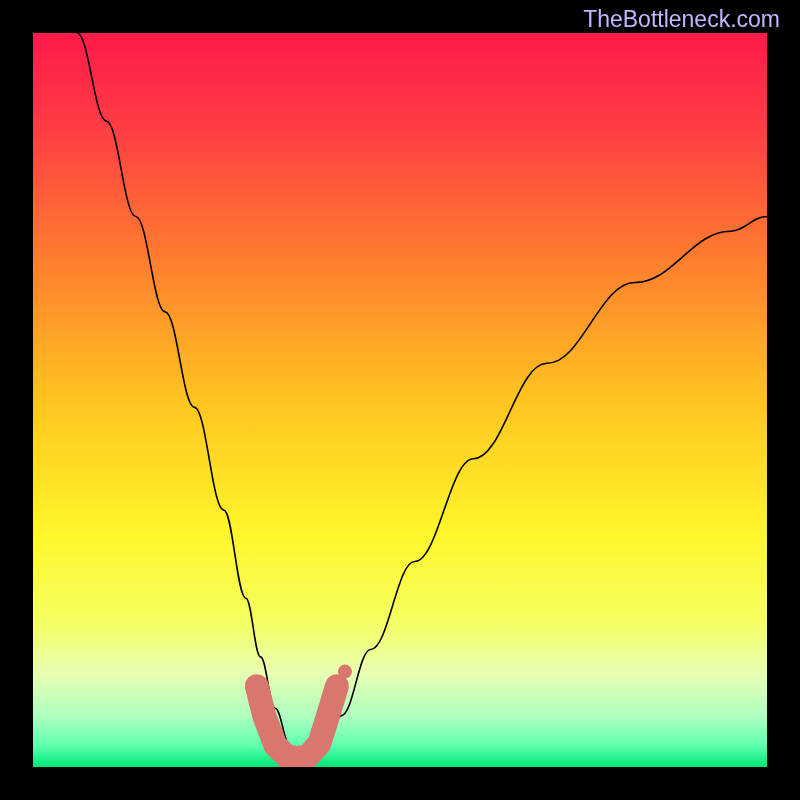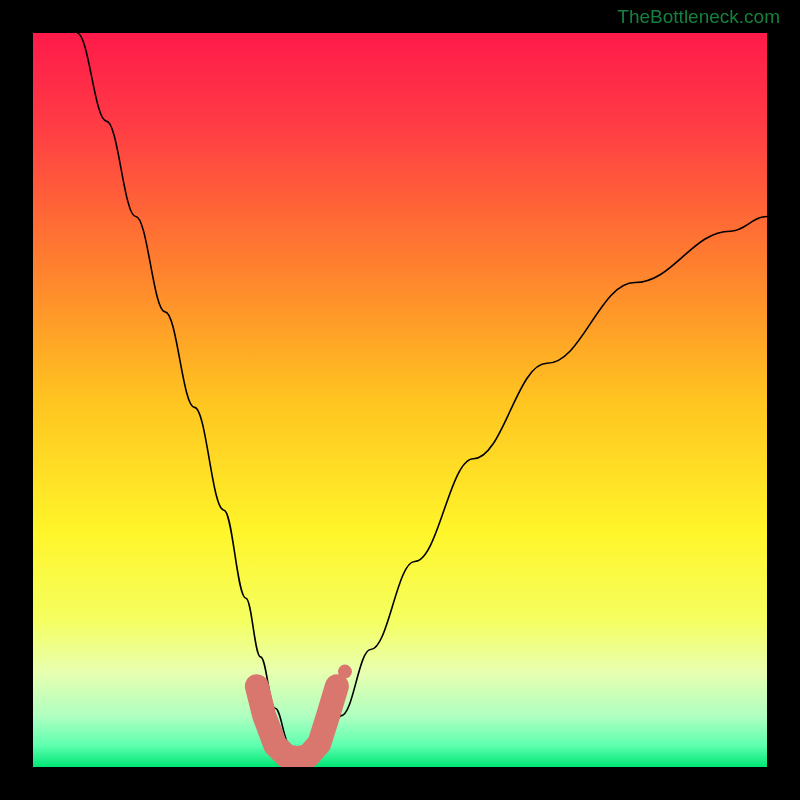--- a/index.html
+++ b/index.html
@@ -14,22 +14,22 @@
   .outer-frame {
     width: 800px;
     height: 800px;
     background: #000;
     position: relative;
   }
   .watermark {
     position: absolute;
     top: 6px;
     right: 20px;
-    color: #15803d;
-    font-size: 19px;
+    color: #c4b5fd;
+    font-size: 23px;
     font-weight: 500;
     z-index: 10;
   }
   .plot-area {
     position: absolute;
     top: 33px;
     left: 33px;
     width: 734px;
     height: 734px;
     overflow: hidden;

